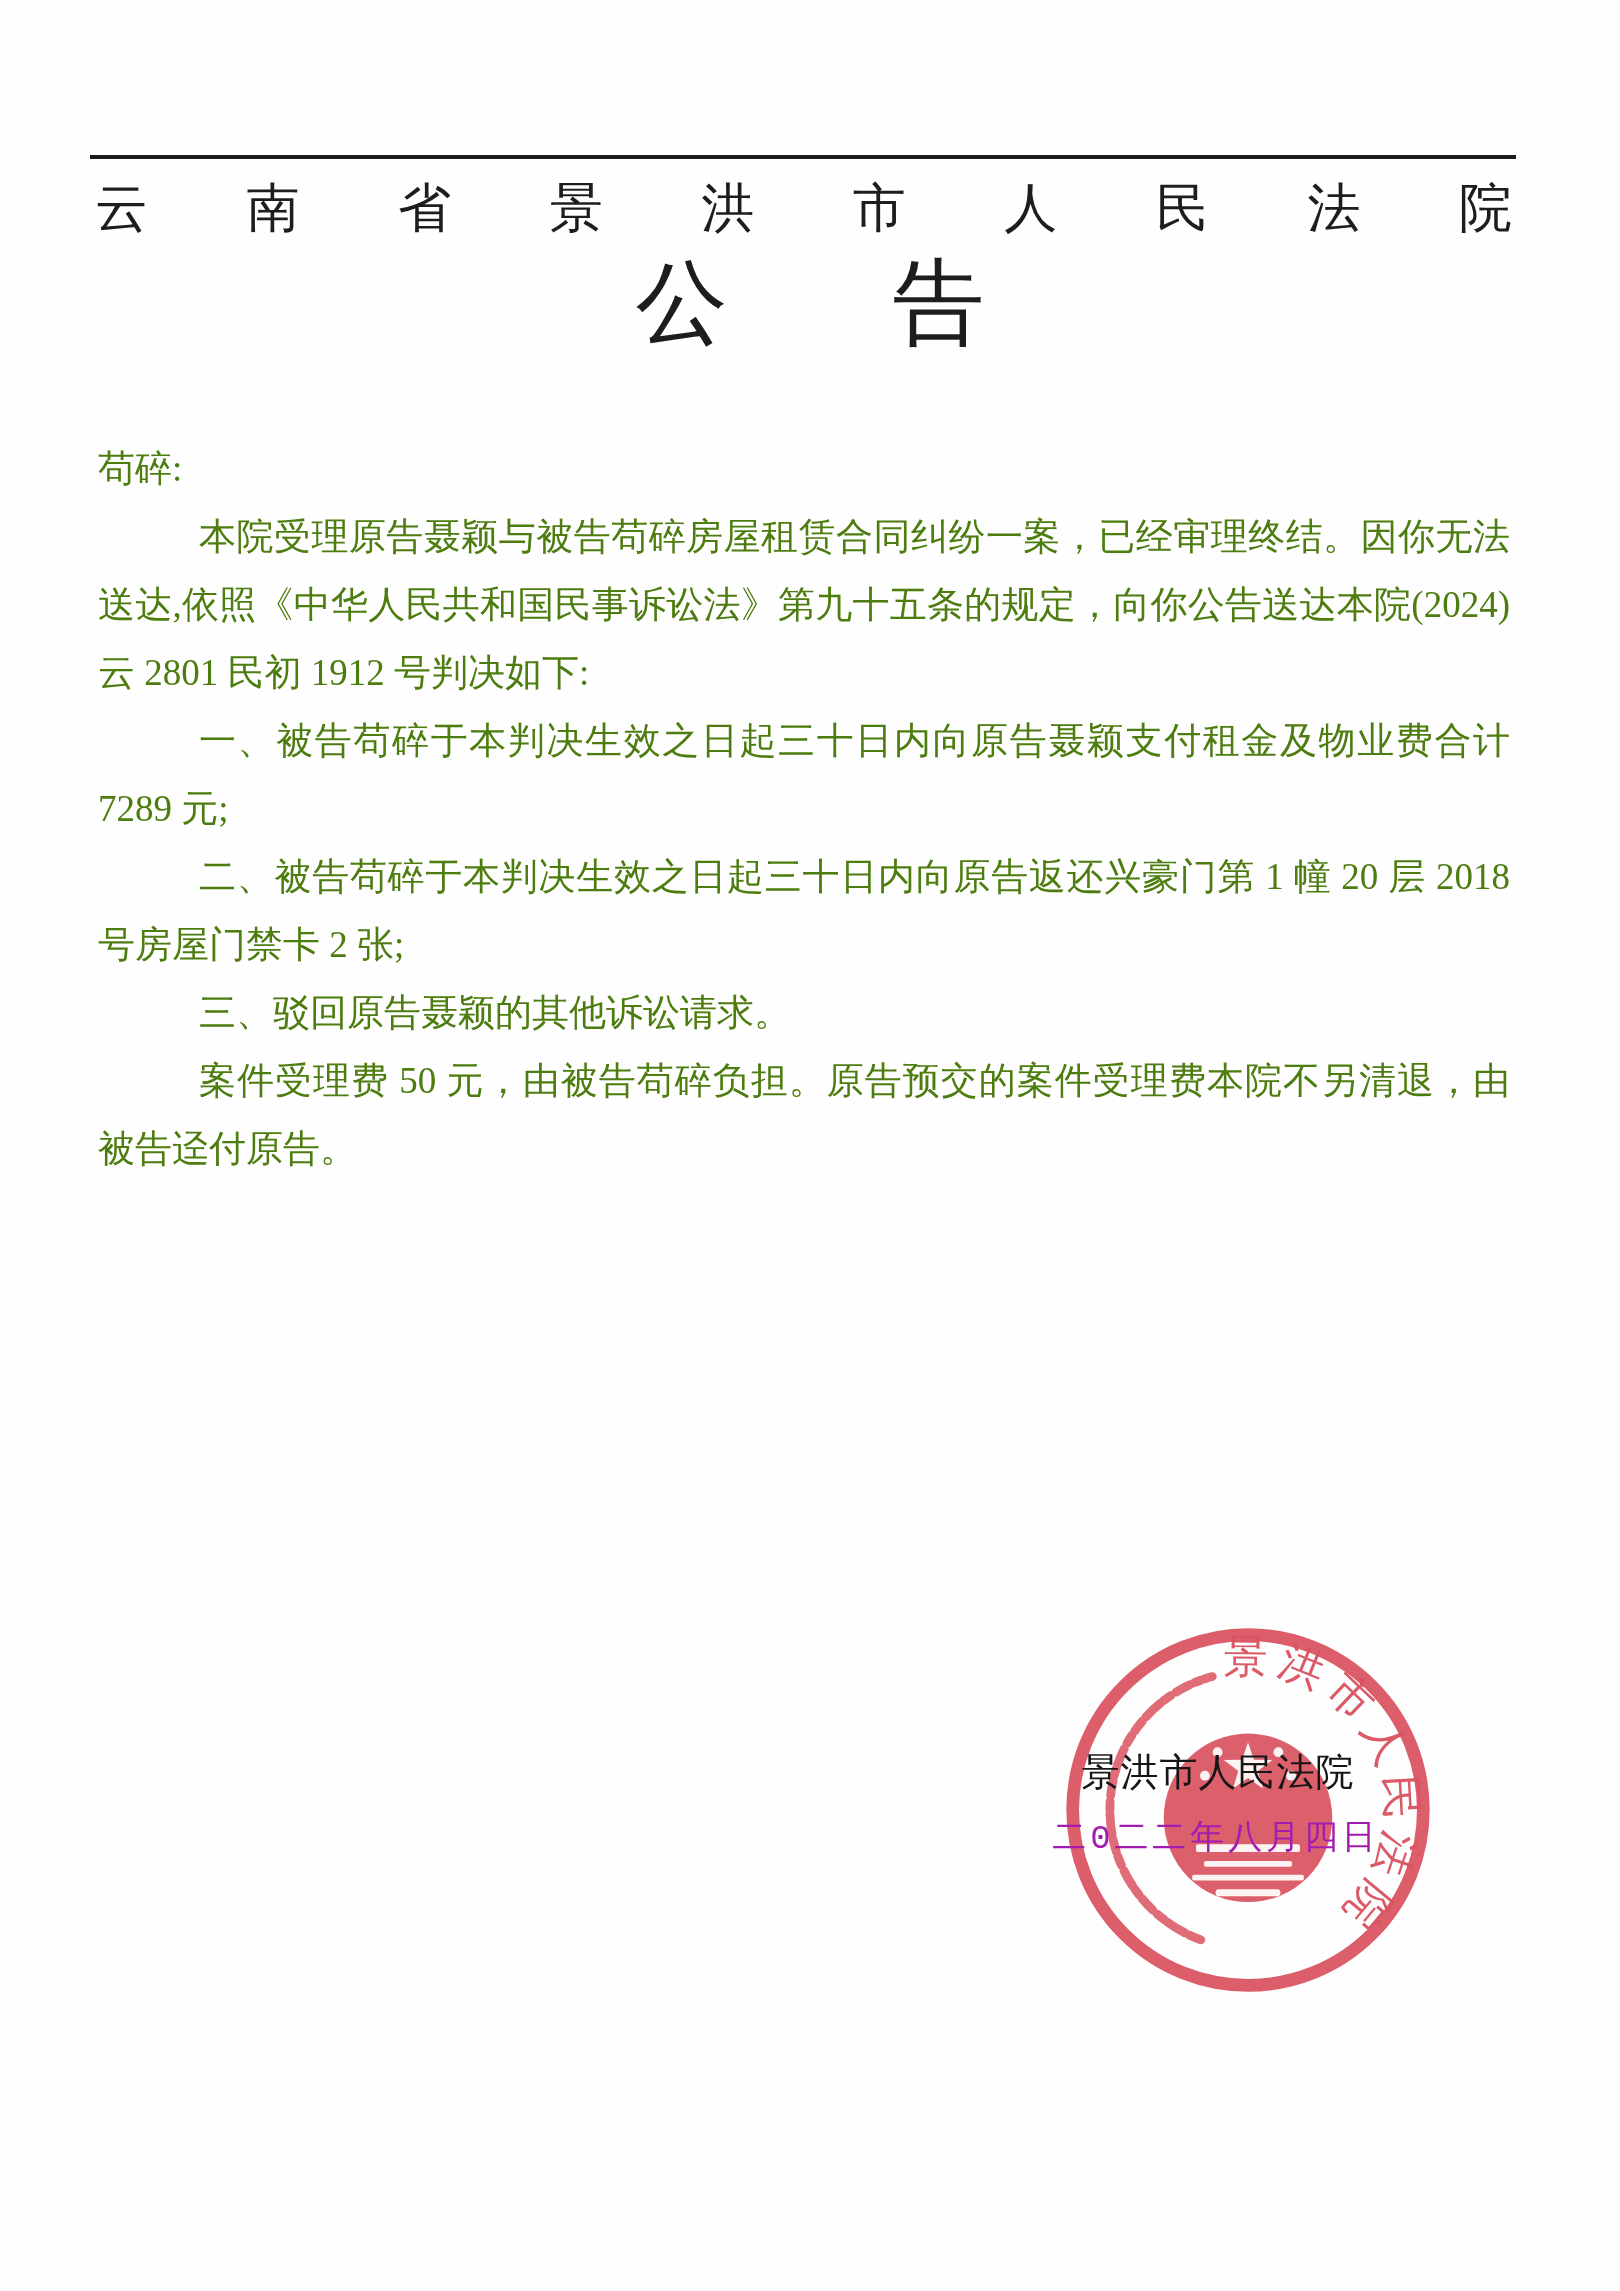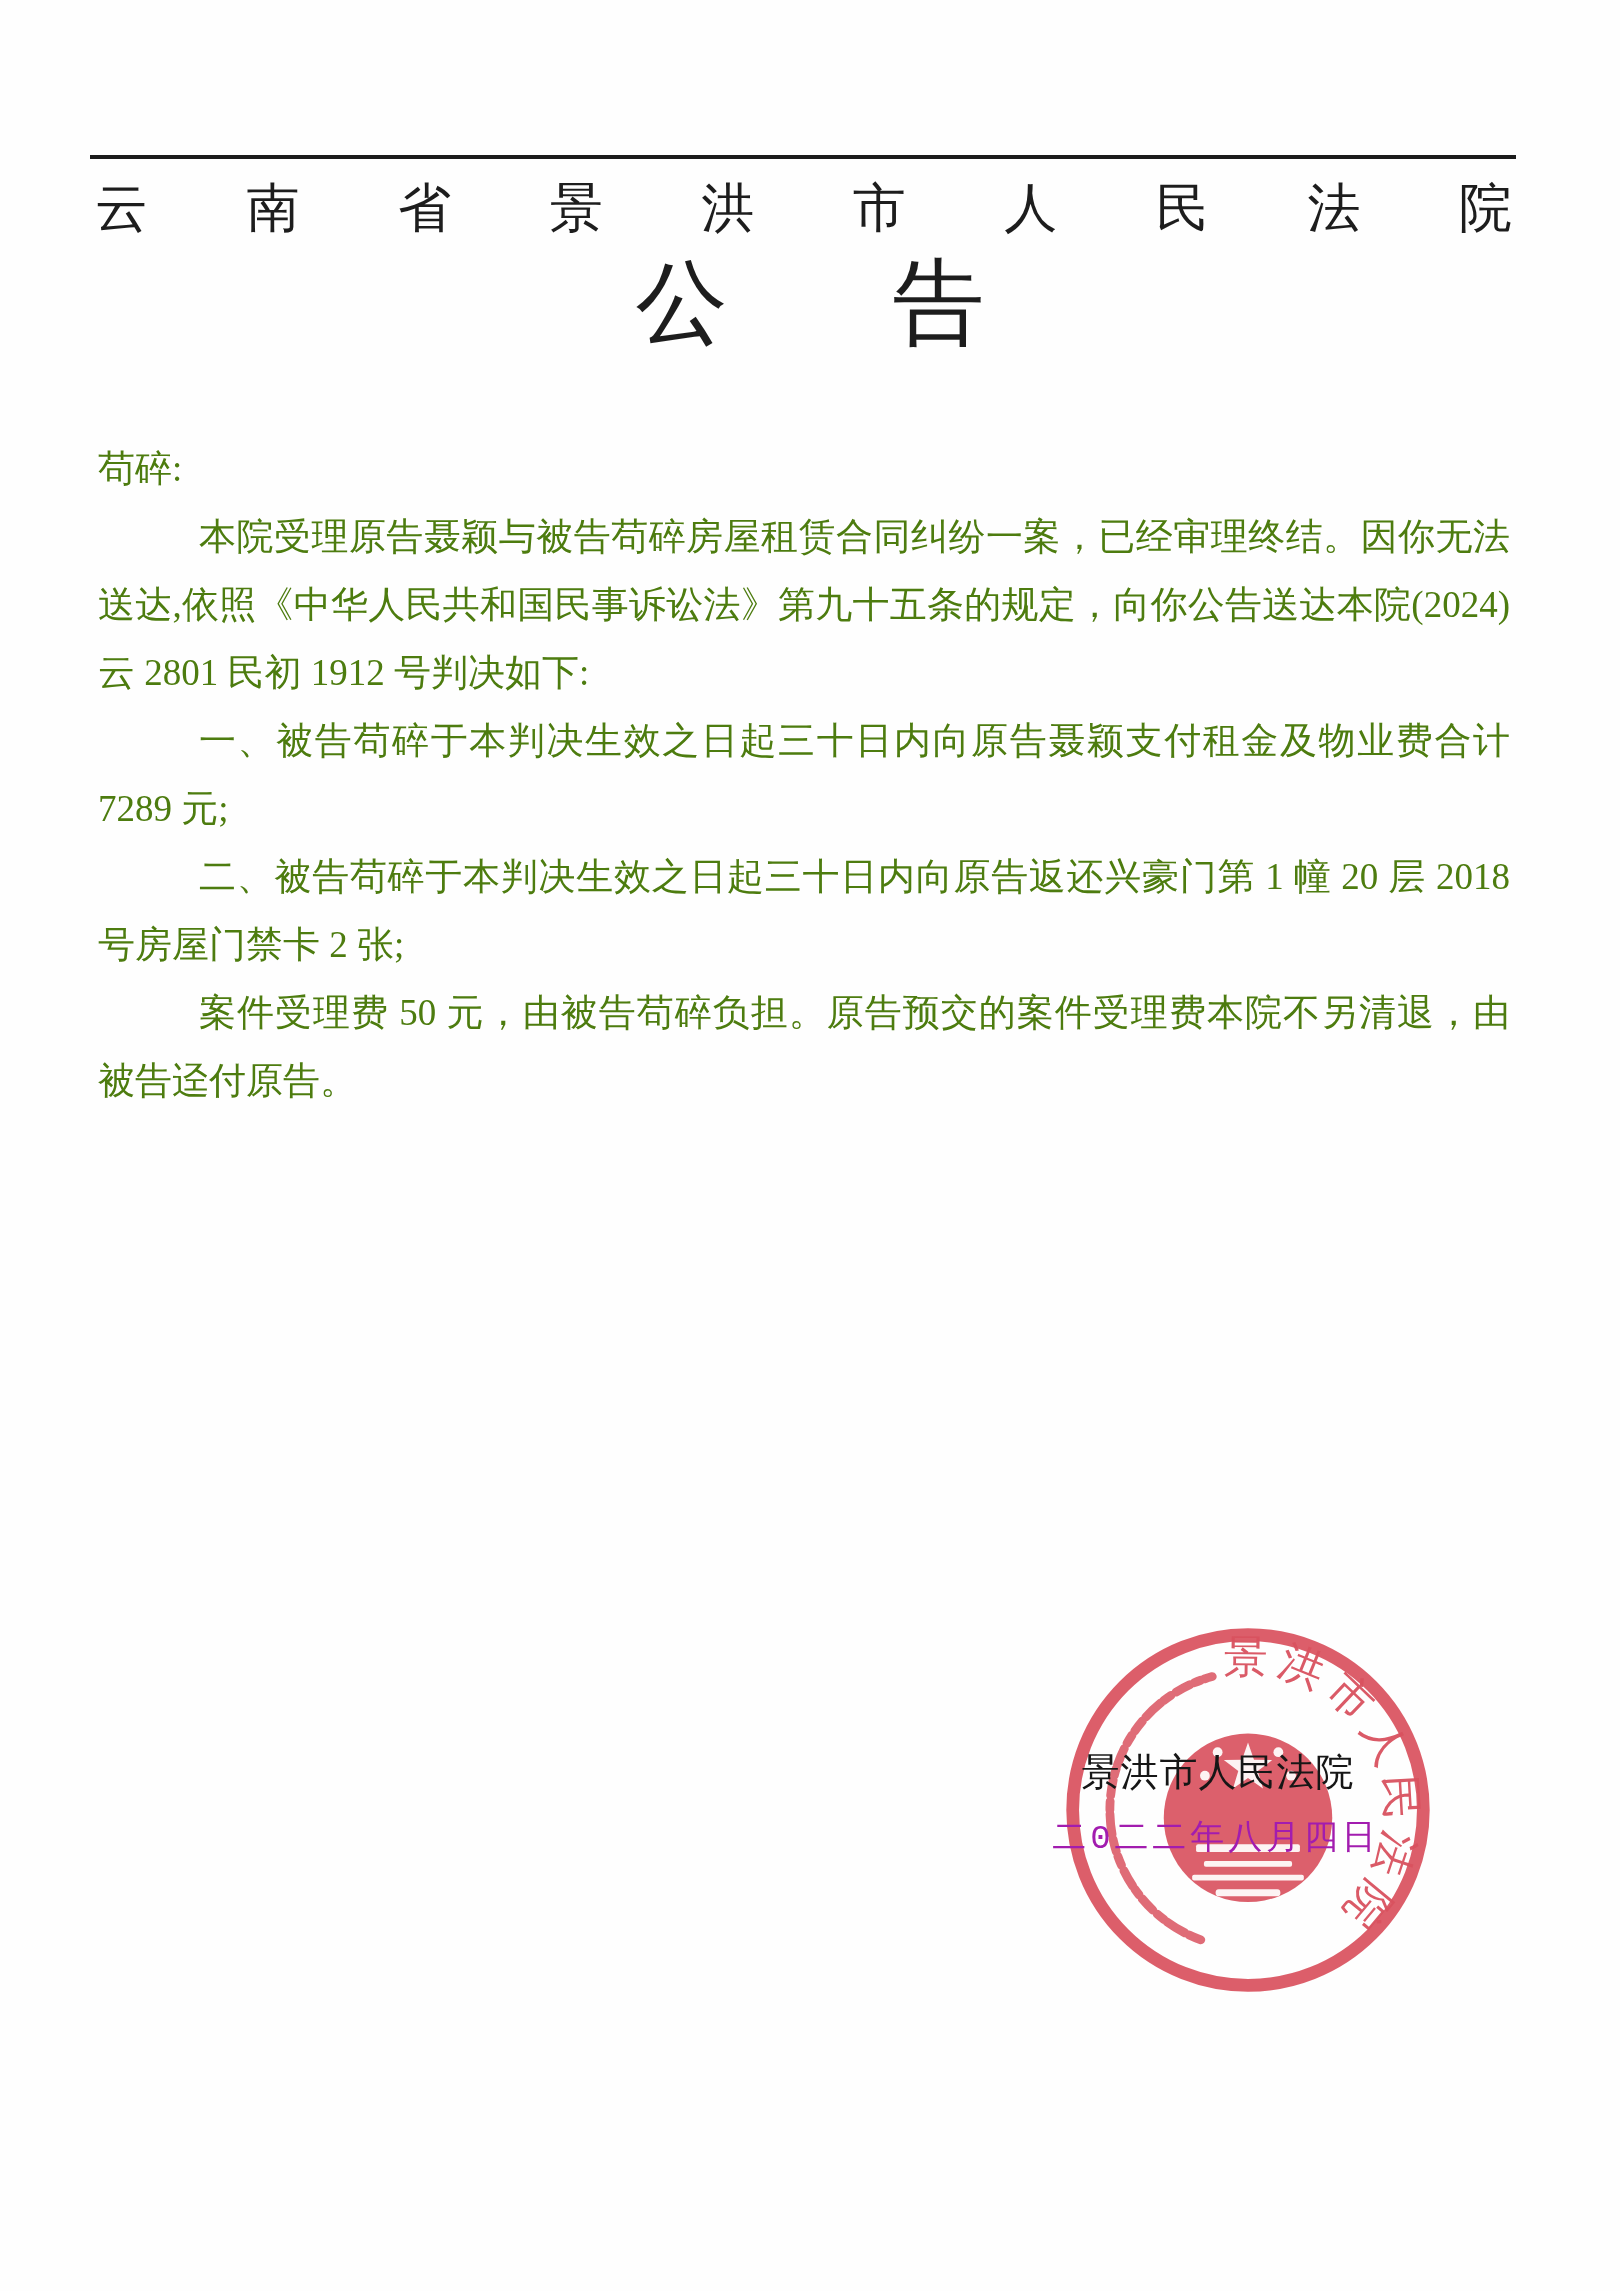--- a/index.html
+++ b/index.html
@@ -117,20 +117,21 @@
 
   <div class="notice-body">
     <p class="salutation">苟碎:</p>
     <div>
     <p class="notice-par indent">本院受理原告聂颖与被告苟碎房屋租赁合同纠纷一案，已经审理终结。因你无法送达,依照《中华人民共和国民事诉讼法》第九十五条的规定，向你公告送达本院(2024)云 2801 民初 1912 号判决如下:</p>
 
     <p class="notice-par indent">一、被告苟碎于本判决生效之日起三十日内向原告聂颖支付租金及物业费合计 7289 元;</p>
 
     <p class="notice-par indent">二、被告苟碎于本判决生效之日起三十日内向原告返还兴豪门第 1 幢 20 层 2018 号房屋门禁卡 2 张;</p>
 
+    <p class="notice-par indent">三、驳回原告聂颖的其他诉讼请求。</p>
 
 
     <p class="notice-par indent">案件受理费 50 元，由被告苟碎负担。原告预交的案件受理费本院不另清退，由被告迳付原告。</p>
 
   </div>
   </div>
 
   <div class="seal">
     <svg width="382" height="382" viewBox="0 0 390 390">
 

